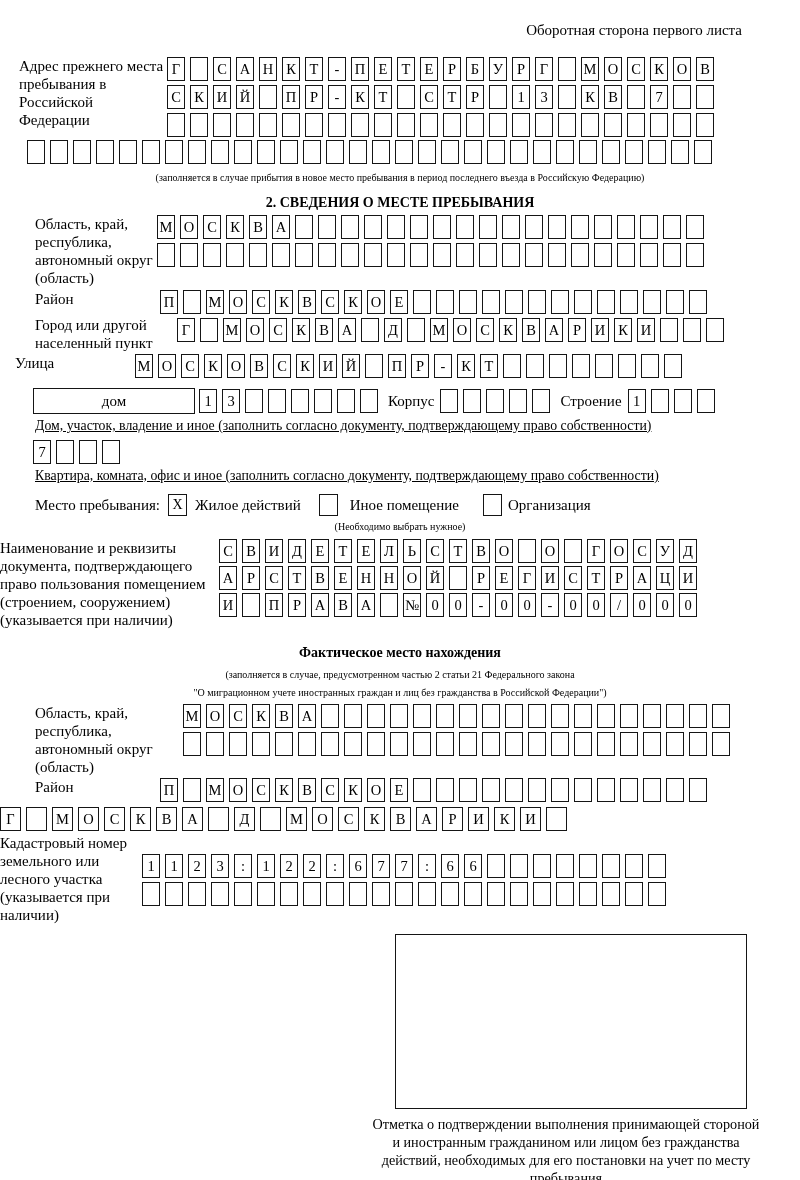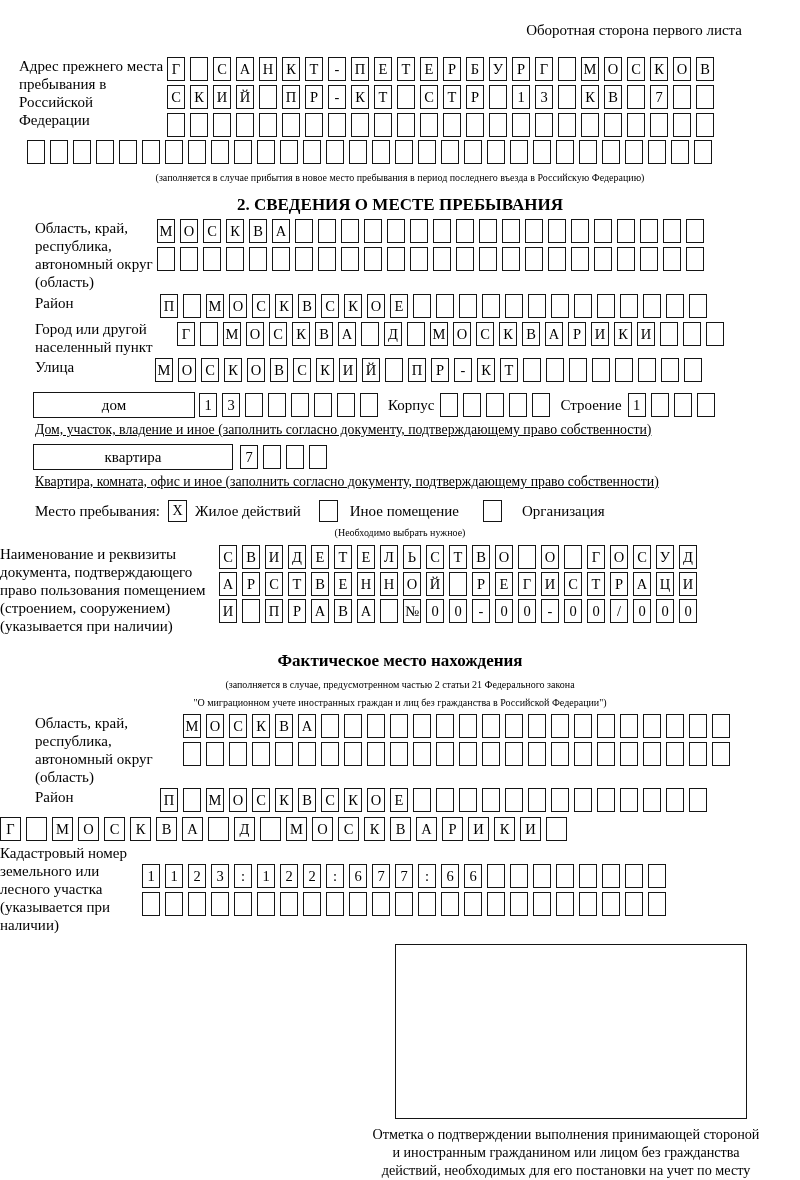--- a/index.html
+++ b/index.html
@@ -15,21 +15,21 @@
   .colcells { display:flex; flex-direction:column; gap:4px; }
 
   .cells { display:flex; gap:5px; flex:none; }
   .cell {
     flex:none; width:16px; height:22px; border:1.7px solid #151515;
     text-align:center; font-size:14.5px; line-height:22px; background:#fff;
   }
   .cells.wide .cell { width:19px; }
 
   .center-note { text-align:center; font-size:10px; line-height:17px; margin-top:5px; }
-  .sec-title { text-align:center; font-weight:bold; font-size:17px; margin-top:9px; }
+  .sec-title { text-align:center; font-weight:bold; font-size:14px; margin-top:9px; }
 
   .house-row { display:flex; align-items:center; margin-left:33px; }
   .wbox { border:1.7px solid #151515; height:24px; text-align:center; font-size:15px; line-height:24px; flex:none; }
   .wbox.dom { width:160px; margin-right:4px; }
   .wbox.kv  { width:198px; margin-right:7px; }
   .inline-lbl { font-size:15px; margin:0 6px 0 10px; }
 
   .plain-note { font-size:13.8px; margin:4px 0 0 35px;text-decoration:underline; }
 
   .stay-row { display:flex; align-items:center; margin:10px 0 0 35px; font-size:15px; }
@@ -276,21 +276,21 @@
       <span class="cell">И</span>
       <span class="cell">К</span>
       <span class="cell">И</span>
       <span class="cell"></span>
       <span class="cell"></span>
       <span class="cell"></span>
     </div>
 </div>
 
 <div class="frow mt2">
-  <div class="lbl" style="width:120px; padding-left:35px">Улица</div>
+  <div class="lbl" style="width:120px; padding-left:15px">Улица</div>
   <div class="cells">
       <span class="cell">М</span>
       <span class="cell">О</span>
       <span class="cell">С</span>
       <span class="cell">К</span>
       <span class="cell">О</span>
       <span class="cell">В</span>
       <span class="cell">С</span>
       <span class="cell">К</span>
       <span class="cell">И</span>
@@ -336,38 +336,37 @@
   <div class="cells">
       <span class="cell">1</span>
       <span class="cell"></span>
       <span class="cell"></span>
       <span class="cell"></span>
     </div>
 </div>
 <div class="plain-note">Дом, участок, владение и иное (заполнить согласно документу, подтверждающему право собственности)</div>
 
 <div class="house-row" style="margin-top:6px">
-  <div class="wbox kv">квартира</div>
   <div class="cells">
       <span class="cell">7</span>
       <span class="cell"></span>
       <span class="cell"></span>
       <span class="cell"></span>
     </div>
 </div>
 <div class="plain-note">Квартира, комната, офис и иное (заполнить согласно документу, подтверждающему право собственности)</div>
 
 <div class="stay-row">
   <span>Место пребывания:</span>
   <span class="chk" style="margin-left:8px">X</span>
   <span style="margin-left:8px">Жилое действий</span>
   <span class="chk" style="margin-left:18px"></span>
   <span style="margin-left:12px">Иное помещение</span>
   <span class="chk" style="margin-left:24px"></span>
-  <span style="margin-left:20px">Организация</span>
+  <span style="margin-left:6px">Организация</span>
 </div>
 <div class="center-note" style="margin-top:2px">(Необходимо выбрать нужное)</div>
 
 <div class="frow mt4">
   <div class="lbl" style="width:219px; ">Наименование и реквизиты документа, подтверждающего право пользования помещением (строением, сооружением) (указывается при наличии)</div>
   <div class="colcells" style="gap:3px">
     <div class="cells">
         <span class="cell">С</span>
         <span class="cell">В</span>
         <span class="cell">И</span>

